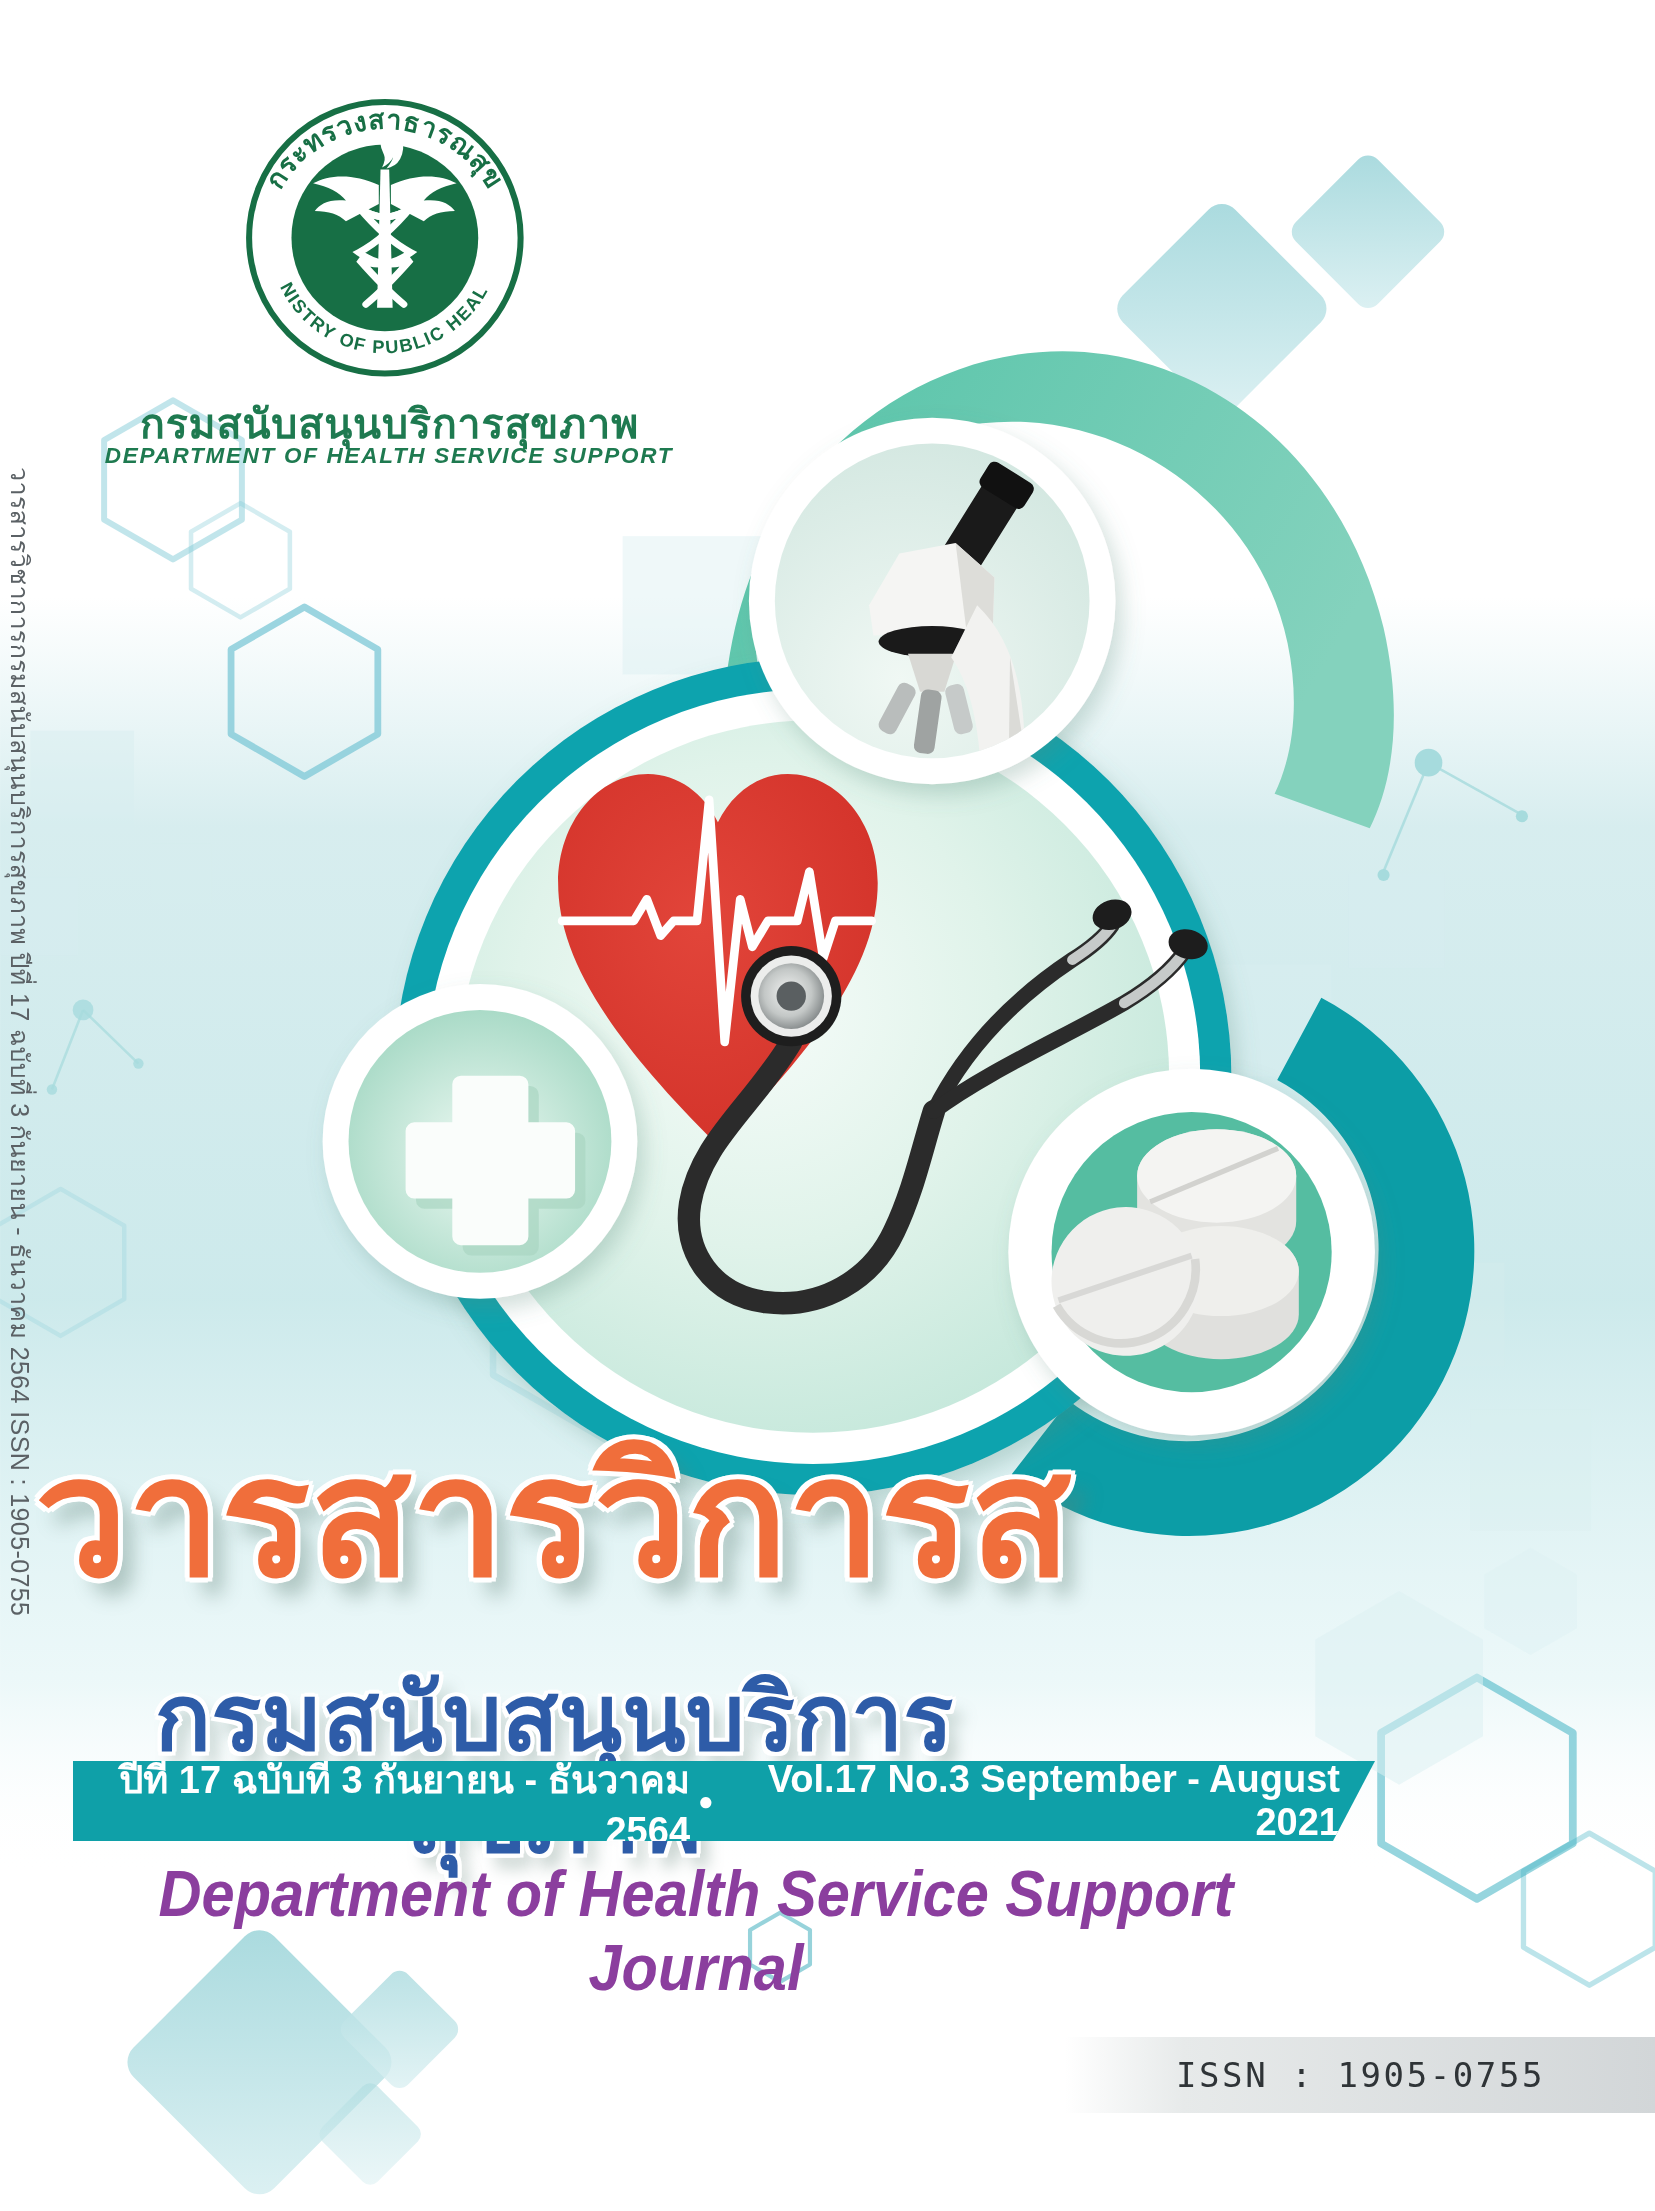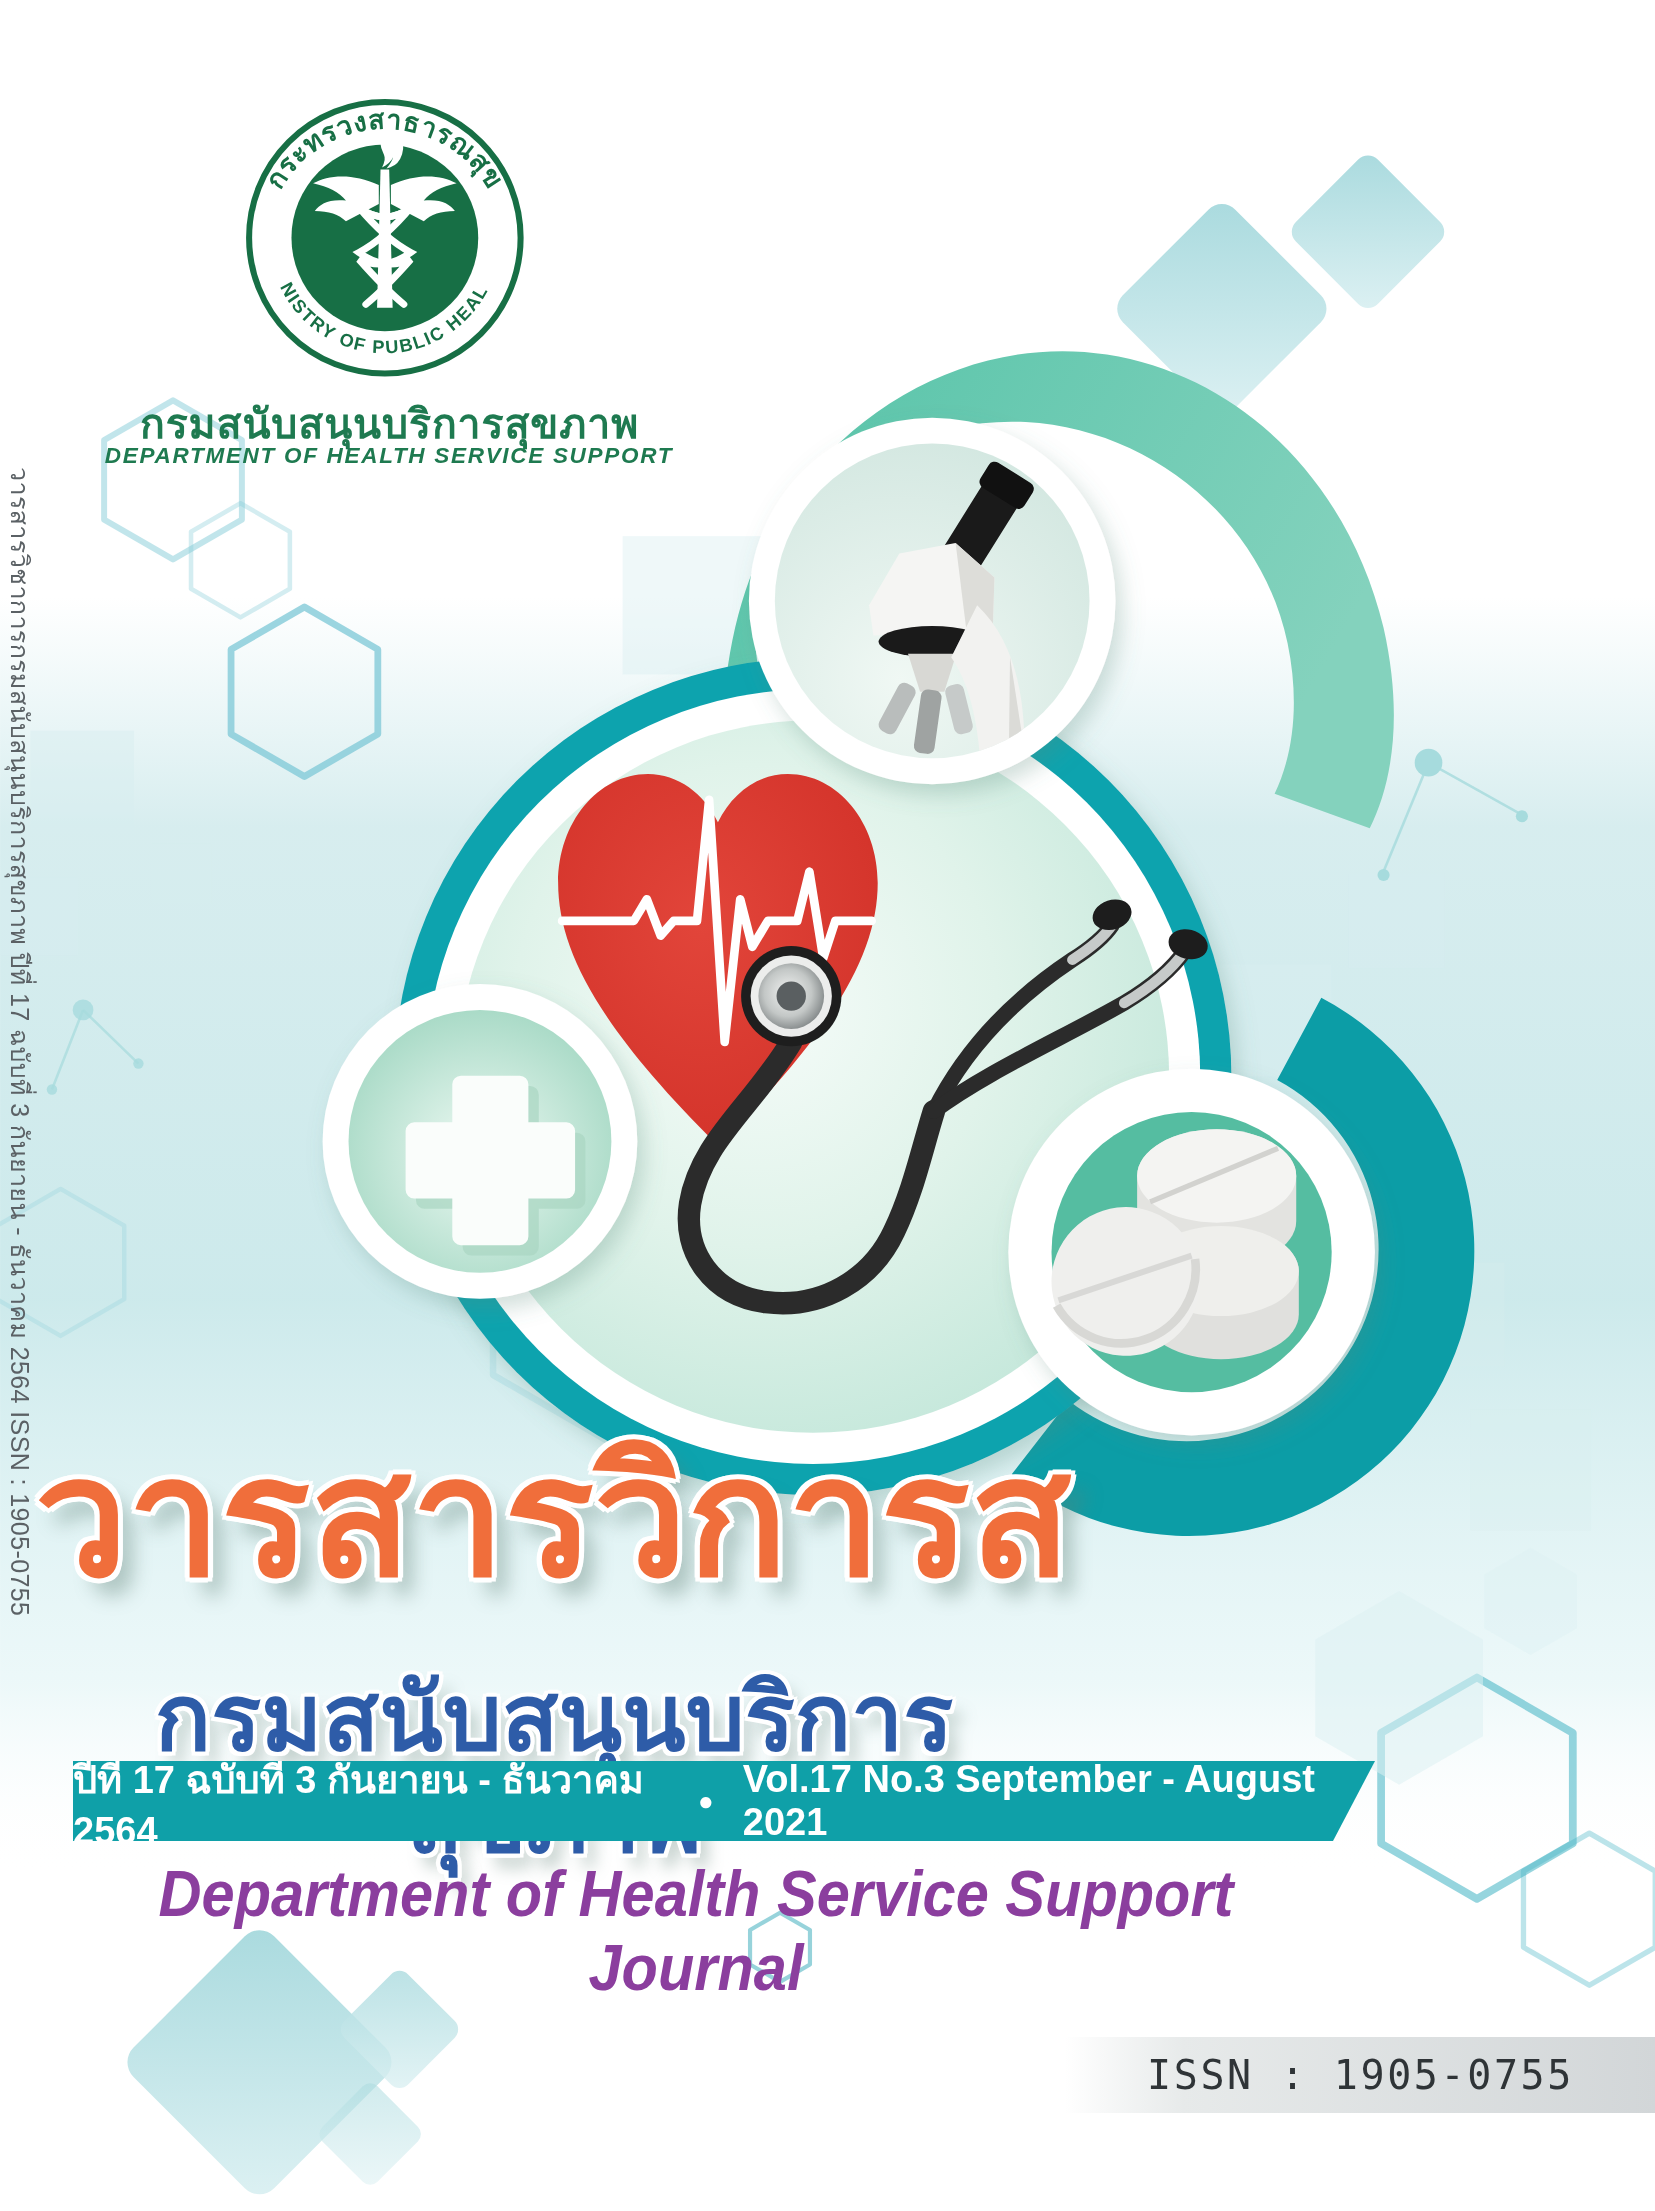--- a/index.html
+++ b/index.html
@@ -23,32 +23,32 @@
         -4.3px -4.3px 0 #fff,4.3px -4.3px 0 #fff,-4.3px 4.3px 0 #fff,4.3px 4.3px 0 #fff,
         14px 17.3px 19px rgba(96,128,118,.45);}
   .title-sub{left:35px;top:1667px;width:1038px;text-align:center;line-height:1.1;
       font-size:93px;font-weight:bold;color:#2E5CA8;
       text-shadow:-4.3px 0 0 #fff,4.3px 0 0 #fff,0 -4.3px 0 #fff,0 4.3px 0 #fff,
         -3.5px -3.5px 0 #fff,3.5px -3.5px 0 #fff,-3.5px 3.5px 0 #fff,3.5px 3.5px 0 #fff,
         10.4px 14px 15.6px rgba(96,128,118,.4);}
 
   .issue-banner{left:73px;top:1761px;width:1302px;height:80px;background:#0FA0A8;
       clip-path:polygon(0 0,100% 0,calc(100% - 42px) 100%,0 100%);
-      display:flex;align-items:center;justify-content:center;gap:29px;
-      color:#fff;font-weight:bold;font-size:38px;padding-right:35px;box-sizing:border-box;}
+      display:flex;align-items:center;justify-content:center;gap:8px;
+      color:#fff;font-weight:bold;font-size:38px;padding-right:35px;box-sizing:border-box;text-align:right;}
   .issue-banner .sep{font-size:26px;line-height:1;}
 
   .journal-en{left:0px;top:1857px;width:1392px;text-align:center;
       font-size:64px;font-weight:bold;font-style:italic;color:#8B3E9E;
       transform:scaleX(.93);transform-origin:center;}
 
   .issn-band{left:1065px;top:2037px;width:591px;height:76px;
       background:linear-gradient(90deg,rgba(236,240,240,0) 0%,#E7EAEA 20%,#D2D6D8 100%);
       display:flex;align-items:center;justify-content:center;
-      font-family:"DejaVu Sans Mono", monospace;font-size:40px;color:#2F3437;
+      font-family:"DejaVu Sans Mono", monospace;font-size:34px;color:#2F3437;
       letter-spacing:2.6px;text-align:center;}
 </style>
 </head>
 <body>
 
 <svg id="artwork" viewBox="0 0 1915 2557" xmlns="http://www.w3.org/2000/svg">
   <defs>
     <linearGradient id="diamondGrad" x1="0" y1="0" x2="1" y2="1">
       <stop offset="0" stop-color="#A9DADE"></stop>
         <stop offset="1" stop-color="#DDF1F3"></stop>

